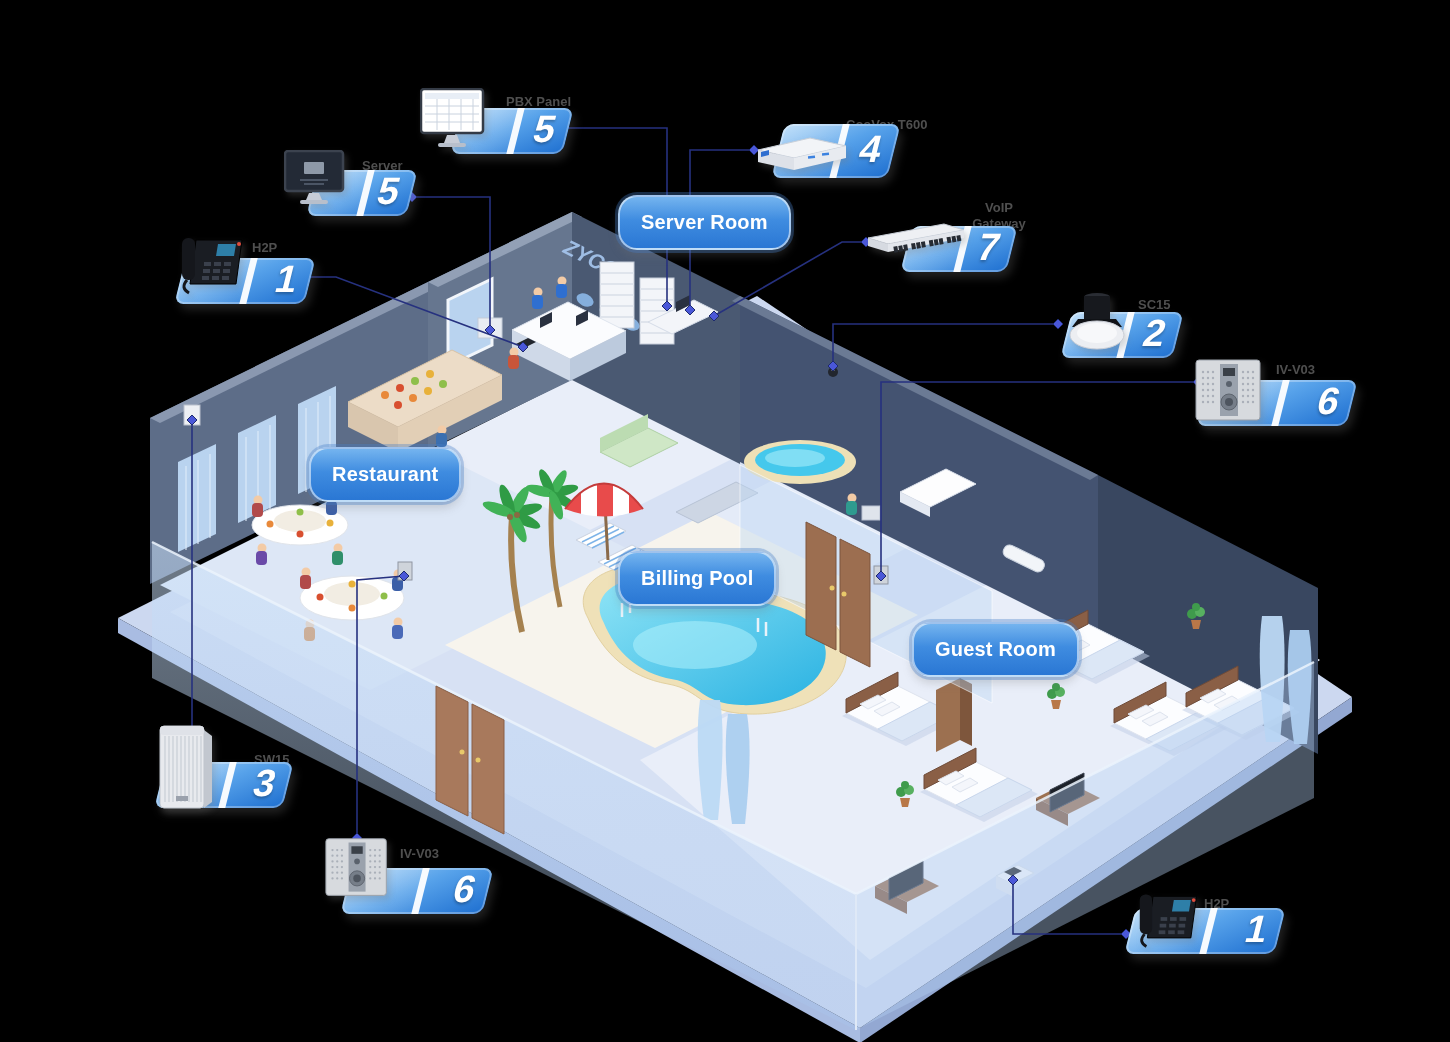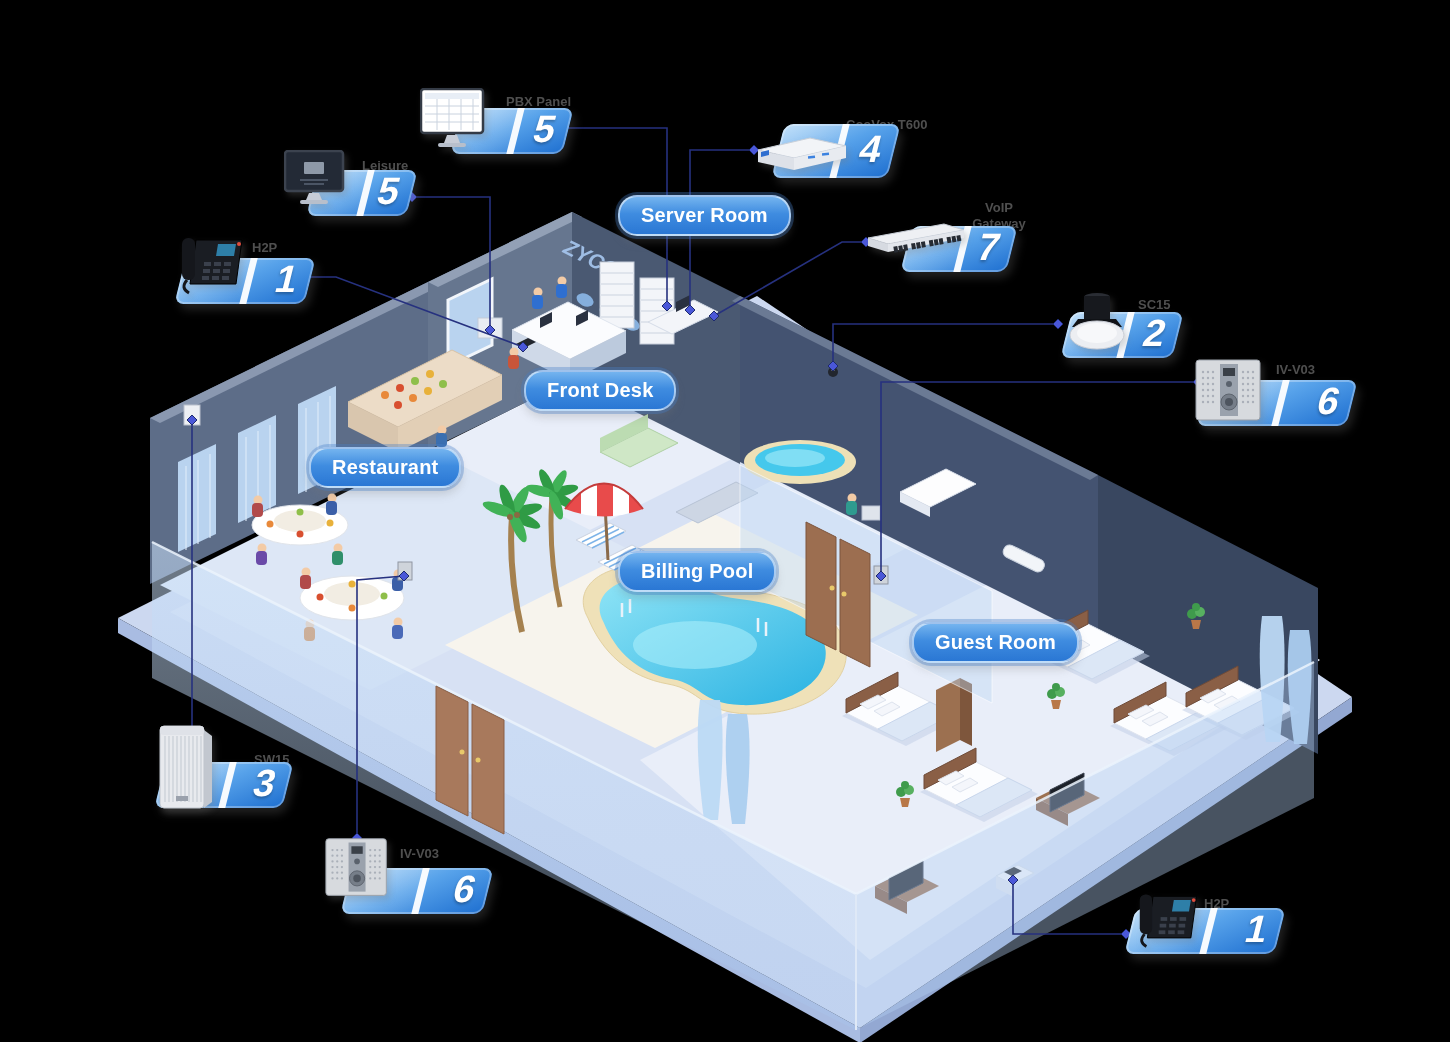--- a/index.html
+++ b/index.html
@@ -1,20 +1,20 @@
 <!DOCTYPE html>
 <html><head>
 <meta charset="utf-8">
 <style>
   html,body{margin:0;padding:0;background:#000;}
   .scene{position:relative;width:1450px;height:1042px;background:#000;overflow:hidden;
          font-family:"Liberation Sans",sans-serif;}
   .layer{position:absolute;inset:0;}
   
-  .pill{position:absolute;height:37px;padding:0 21px;border-radius:19px;display:flex;
+  .pill{position:absolute;height:37px;padding:7px 21px;border-radius:19px;display:flex;
         align-items:center;justify-content:center;white-space:nowrap;
         background:linear-gradient(180deg,#74b4ef 0%,#3f8ce0 45%,#2a77d4 100%);
         border:2px solid rgba(255,255,255,.55);
         box-shadow:0 0 0 3px rgba(70,125,200,.35), 0 6px 10px rgba(120,120,120,.28);
         color:#fff;font-size:20px;font-weight:600;letter-spacing:.2px;}
   
   .co{position:absolute;width:150px;height:96px;}
   .plate{position:absolute;height:46px;border-radius:9px;transform:skewX(-14deg);
          background:linear-gradient(155deg,#9ccdf6 0%,#57a2ea 45%,#1e6fd0 100%);
          box-shadow:inset 0 0 0 2px rgba(255,255,255,.30), 5px 6px 9px rgba(130,130,130,.25);
@@ -337,42 +337,41 @@
       <path d="M-5,0L0,-5L5,0L0,5Z" transform="translate(192,746)"></path>
         <path d="M-5,0L0,-5L5,0L0,5Z" transform="translate(192,420)"></path>
       <path d="M-5,0L0,-5L5,0L0,5Z" transform="translate(357,838)"></path>
         <path d="M-5,0L0,-5L5,0L0,5Z" transform="translate(404,576)"></path>
       <path d="M-5,0L0,-5L5,0L0,5Z" transform="translate(1126,934)"></path>
         <path d="M-5,0L0,-5L5,0L0,5Z" transform="translate(1013,880)"></path>
     </g>
   </svg>
 
   <div class="pill" style="left:618px;top:195px">Server Room</div>
-  <div class="pill" style="left:524px;top:370px">Front Desk</div>
   <div class="pill" style="left:309px;top:447px">Restaurant</div>
   <div class="pill" style="left:618px;top:551px">Billing Pool</div>
   <div class="pill" style="left:912px;top:622px">Guest Room</div>
 
   <div class="co" id="co-pbx" style="left:420px;top:88px">
     <span class="lbl" style="left:86px;top:6px">PBX Panel</span>
     <div class="plate" style="left:36px;top:20px;width:112px">
       <span class="slash"></span>
       <span class="num">5</span>
     </div>
     <svg class="dev" style="left:0;top:0" width="70" height="62" viewBox="0 0 70 62">
       <rect x="1" y="1" width="62" height="44" rx="3" fill="#ffffff" stroke="#343b46" stroke-width="2.5"></rect>
       <rect x="5" y="5" width="54" height="6" fill="#e8eef6"></rect>
       <path d="M5,18 h54 M5,26 h54 M5,34 h54 M17,11 v31 M29,11 v31 M41,11 v31 M53,11 v31" stroke="#c9d2de" stroke-width="1"></path>
       <path d="M27,47 h10 l3,8 h-16 z" fill="#c7ccd6"></path>
         <rect x="18" y="55" width="28" height="4" rx="2" fill="#b8bfcb"></rect>
     </svg>
   </div>
 
   <div class="co" id="co-billing" style="left:282px;top:150px">
-    <span class="lbl" style="left:80px;top:8px">Leisure</span>
+    <span class="lbl" style="left:80px;top:8px">Server</span>
     <div class="plate" style="left:30px;top:20px;width:100px">
       <span class="slash"></span>
       <span class="num">5</span>
     </div>
     <svg class="dev" style="left:2px;top:0" width="64" height="56" viewBox="0 0 64 56">
       <rect x="1" y="1" width="58" height="40" rx="3" fill="#232a36" stroke="#3c434f" stroke-width="2.5"></rect>
       <rect x="20" y="12" width="20" height="12" rx="1" fill="#8e99a8"></rect>
       <path d="M16,30 h28 M20,34 h20" stroke="#5a6475" stroke-width="1.5"></path>
       <path d="M25,43 h10 l3,7 h-16 z" fill="#c7ccd6"></path>
         <rect x="16" y="50" width="28" height="4" rx="2" fill="#b8bfcb"></rect>

